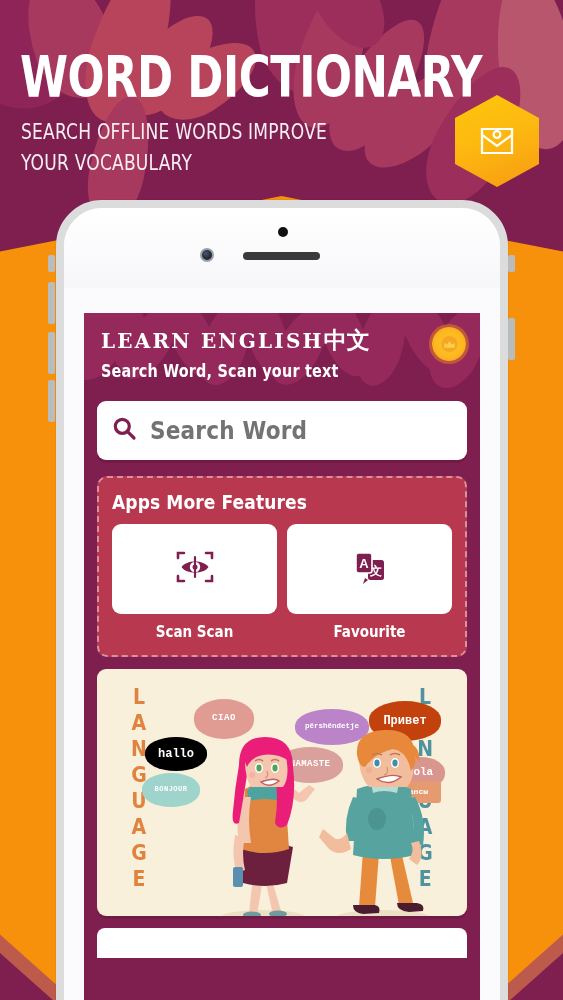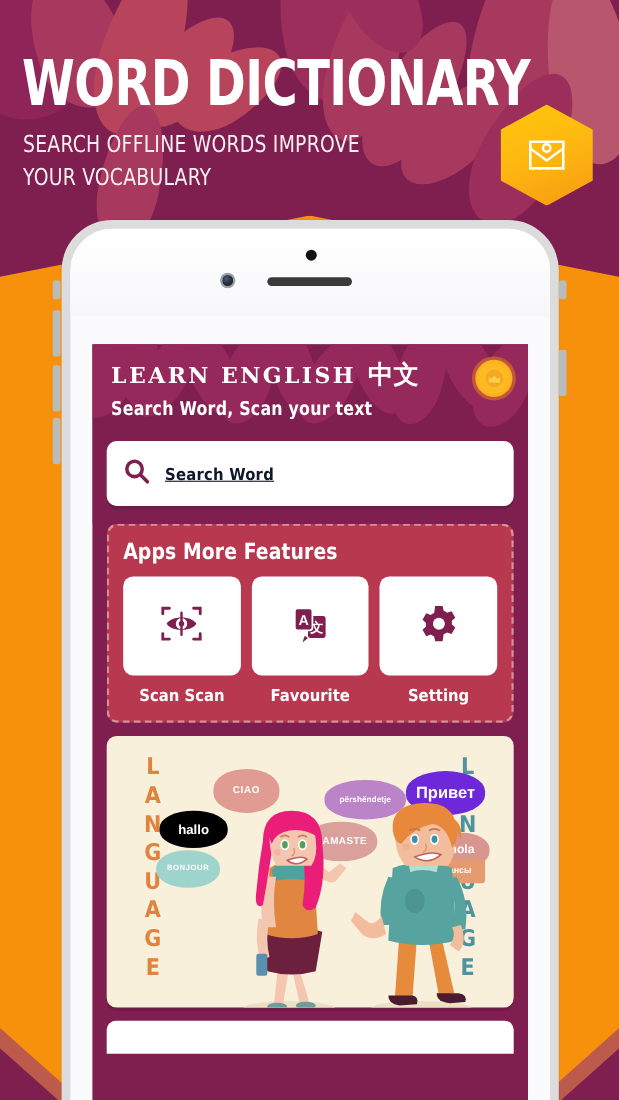--- a/index.html
+++ b/index.html
@@ -99,21 +99,21 @@
     background:#7e1f4f; overflow:hidden;
   }
 
   
   #app-header{ position:relative; height:88px; background:#7e1f4f; overflow:hidden; }
   #app-header .hleaf{ position:absolute; background:#96295b; border-radius:50% 50% 50% 50% / 58% 58% 42% 42%; }
   #app-title{
     position:absolute; left:17px; top:12px; z-index:3;
     font-family:"DejaVu Serif","Liberation Serif",serif;
     font-weight:700; font-size:20px; letter-spacing:2.2px; color:#fff;
-    display:flex; align-items:baseline; gap:11px;
+    display:flex; align-items:baseline; 
   }
   #app-title-cn{ font-family:"DejaVu Sans","Liberation Sans",sans-serif; font-size:23px; letter-spacing:0; font-weight:700; }
   #app-subtitle{
     position:absolute; left:17px; top:48px; z-index:3;
     font-family:"DejaVu Sans Condensed","Liberation Sans",sans-serif;
     font-weight:700; font-size:16px; color:#ffffff; letter-spacing:.2px;
     transform:scaleY(1.08); transform-origin:left top;
   }
   #crown-badge{
     position:absolute; right:14px; top:14px; width:34px; height:34px; z-index:4;
@@ -125,21 +125,21 @@
 
   
   #search-wrap{ position:relative; padding:0 13px; background:#7e1f4f; padding-bottom:16px; }
   #search-bar{
     height:59px; background:#fff; border-radius:9px;
     display:flex; align-items:center; padding:0 15px; gap:13px;
     box-shadow:0 3px 0 rgba(0,0,0,.11);
   }
   #search-placeholder{
     font-family:"DejaVu Sans Condensed","Liberation Sans",sans-serif;
-    font-weight:700; font-size:15px; color:#0f172a; letter-spacing:.2px;text-decoration:underline;
+    font-weight:700; font-size:24px; color:#737373; letter-spacing:.2px;
   }
 
   
   .card{
     margin:0 13px 12px; background:#b8394f; border-radius:10px;
     border:2px dashed rgba(255,255,255,.45);
     padding:12px 13px 14px;
   }
   .card-title{
     font-family:"DejaVu Sans Condensed","Liberation Sans",sans-serif;
@@ -168,21 +168,21 @@
     align-items:center; gap:5px;
     font-family:"DejaVu Sans Condensed","Liberation Sans",sans-serif;
     font-weight:700; font-size:21px; line-height:1;
   }
   #vert-left { left:34px;  color:#e0833f; }
   #vert-right{ right:34px; color:#4f93a0; }
 
   .bubble{
     position:absolute; border-radius:50%/46%;
     display:flex; align-items:center; justify-content:center;
-    color:#fff; font-family:Liberation Sans, sans-serif; font-weight:700;
+    color:#fff; font-family:Liberation Mono, monospace; font-weight:700;
     text-align:center; line-height:1.05; padding:2px 4px;
   }
 
   
   #learn-card{
     margin:0 13px 0; background:#b8394f; border-radius:10px;
     border:2px dashed rgba(255,255,255,.45);
     padding:13px 15px 13px;
     display:flex; align-items:center; justify-content:space-between;
   }
@@ -315,31 +315,20 @@
                 <rect x="5" y="5" width="16" height="20" rx="2.5" fill="#7e1f4f"></rect>
                 <rect x="5" y="5" width="16" height="20" rx="2.5" fill="none" stroke="#fff" stroke-width="1.6"></rect>
                 <text x="13" y="20" font-family="Liberation Sans, sans-serif" font-size="13" font-weight="700" fill="#fff" text-anchor="middle">A</text>
               </svg>
             </span>
           </div>
           <div class="feature-label">Favourite</div>
         </div>
 
 
-        <div class="feature-item">
-          <div class="feature-tile">
-            <span>
-              <svg width="36" height="36" viewBox="0 0 36 36">
-                <path d="M14.6 2 h6.8 l0.9 4.3 a12 12 0 0 1 3.1 1.8 l4.1-1.5 3.4 5.9 -3.2 2.9 a12 12 0 0 1 0 3.2 l3.2 2.9 -3.4 5.9 -4.1-1.5 a12 12 0 0 1 -3.1 1.8 L21.4 34 h-6.8 l-0.9-4.3 a12 12 0 0 1 -3.1-1.8 L6.5 29.4 3.1 23.5 6.3 20.6 a12 12 0 0 1 0-3.2 L3.1 14.5 6.5 8.6 10.6 10.1 a12 12 0 0 1 3.1-1.8 Z" fill="#7e1f4f"></path>
-                <circle cx="18" cy="18" r="5.4" fill="#fff"></circle>
-              </svg>
-            </span>
-          </div>
-          <div class="feature-label">Setting</div>
-        </div>
 
       </div>
     </div>
 
     <div id="illus-card">
       <div class="vert-word" id="vert-left">
         <span>L</span>
           <span>A</span>
           <span>N</span>
           <span>G</span>
@@ -357,21 +346,21 @@
           <span>A</span>
           <span>G</span>
           <span>E</span>
       </div>
 
       <div class="bubble" style="left:97px;top:30px;width:60px;height:40px;background:#e09b92;font-size:9px;letter-spacing:.6px;">CIAO</div>
       <div class="bubble" style="left:48px;top:68px;width:62px;height:34px;background:#000000;font-size:12px;">hallo</div>
       <div class="bubble" style="left:45px;top:104px;width:58px;height:34px;background:#9fd4cd;font-size:7px;letter-spacing:.5px;">BONJOUR</div>
       <div class="bubble" style="left:180px;top:78px;width:66px;height:36px;background:#d9a09c;font-size:9px;letter-spacing:.4px;">NAMASTE</div>
       <div class="bubble" style="left:198px;top:40px;width:74px;height:36px;background:#bb84c9;font-size:7.5px;">përshëndetje</div>
-      <div class="bubble" style="left:272px;top:32px;width:72px;height:40px;background:#6d28d9;font-size:15px;">Привет</div>
+      <div class="bubble" style="left:272px;top:32px;width:72px;height:40px;background:#c2410c;font-size:12px;">Привет</div>
       <div class="bubble" style="left:298px;top:88px;width:50px;height:32px;background:#d9968f;font-size:11px;">hola</div>
       <div class="bubble" style="left:294px;top:112px;width:50px;height:22px;background:#e59a6f;font-size:8px;border-radius:3px;">сансы</div>
 
       <svg width="120" height="200" viewBox="0 0 120 200" style="position:absolute;left:108px;top:58px;">
         <ellipse cx="58" cy="190" rx="42" ry="7" fill="#ece0c4"></ellipse>
         <path d="M48 150 L44 186 L52 188 L58 152 Z" fill="#f4c6b0"></path>
         <path d="M66 150 L76 184 L68 188 L60 152 Z" fill="#f4c6b0"></path>
         <ellipse cx="47" cy="188" rx="9" ry="3.4" fill="#6d9c9a"></ellipse>
         <ellipse cx="73" cy="187" rx="9" ry="3.4" fill="#6d9c9a"></ellipse>
         <path d="M36 120 L84 120 L78 155 L42 155 Z" fill="#611d3a"></path>

